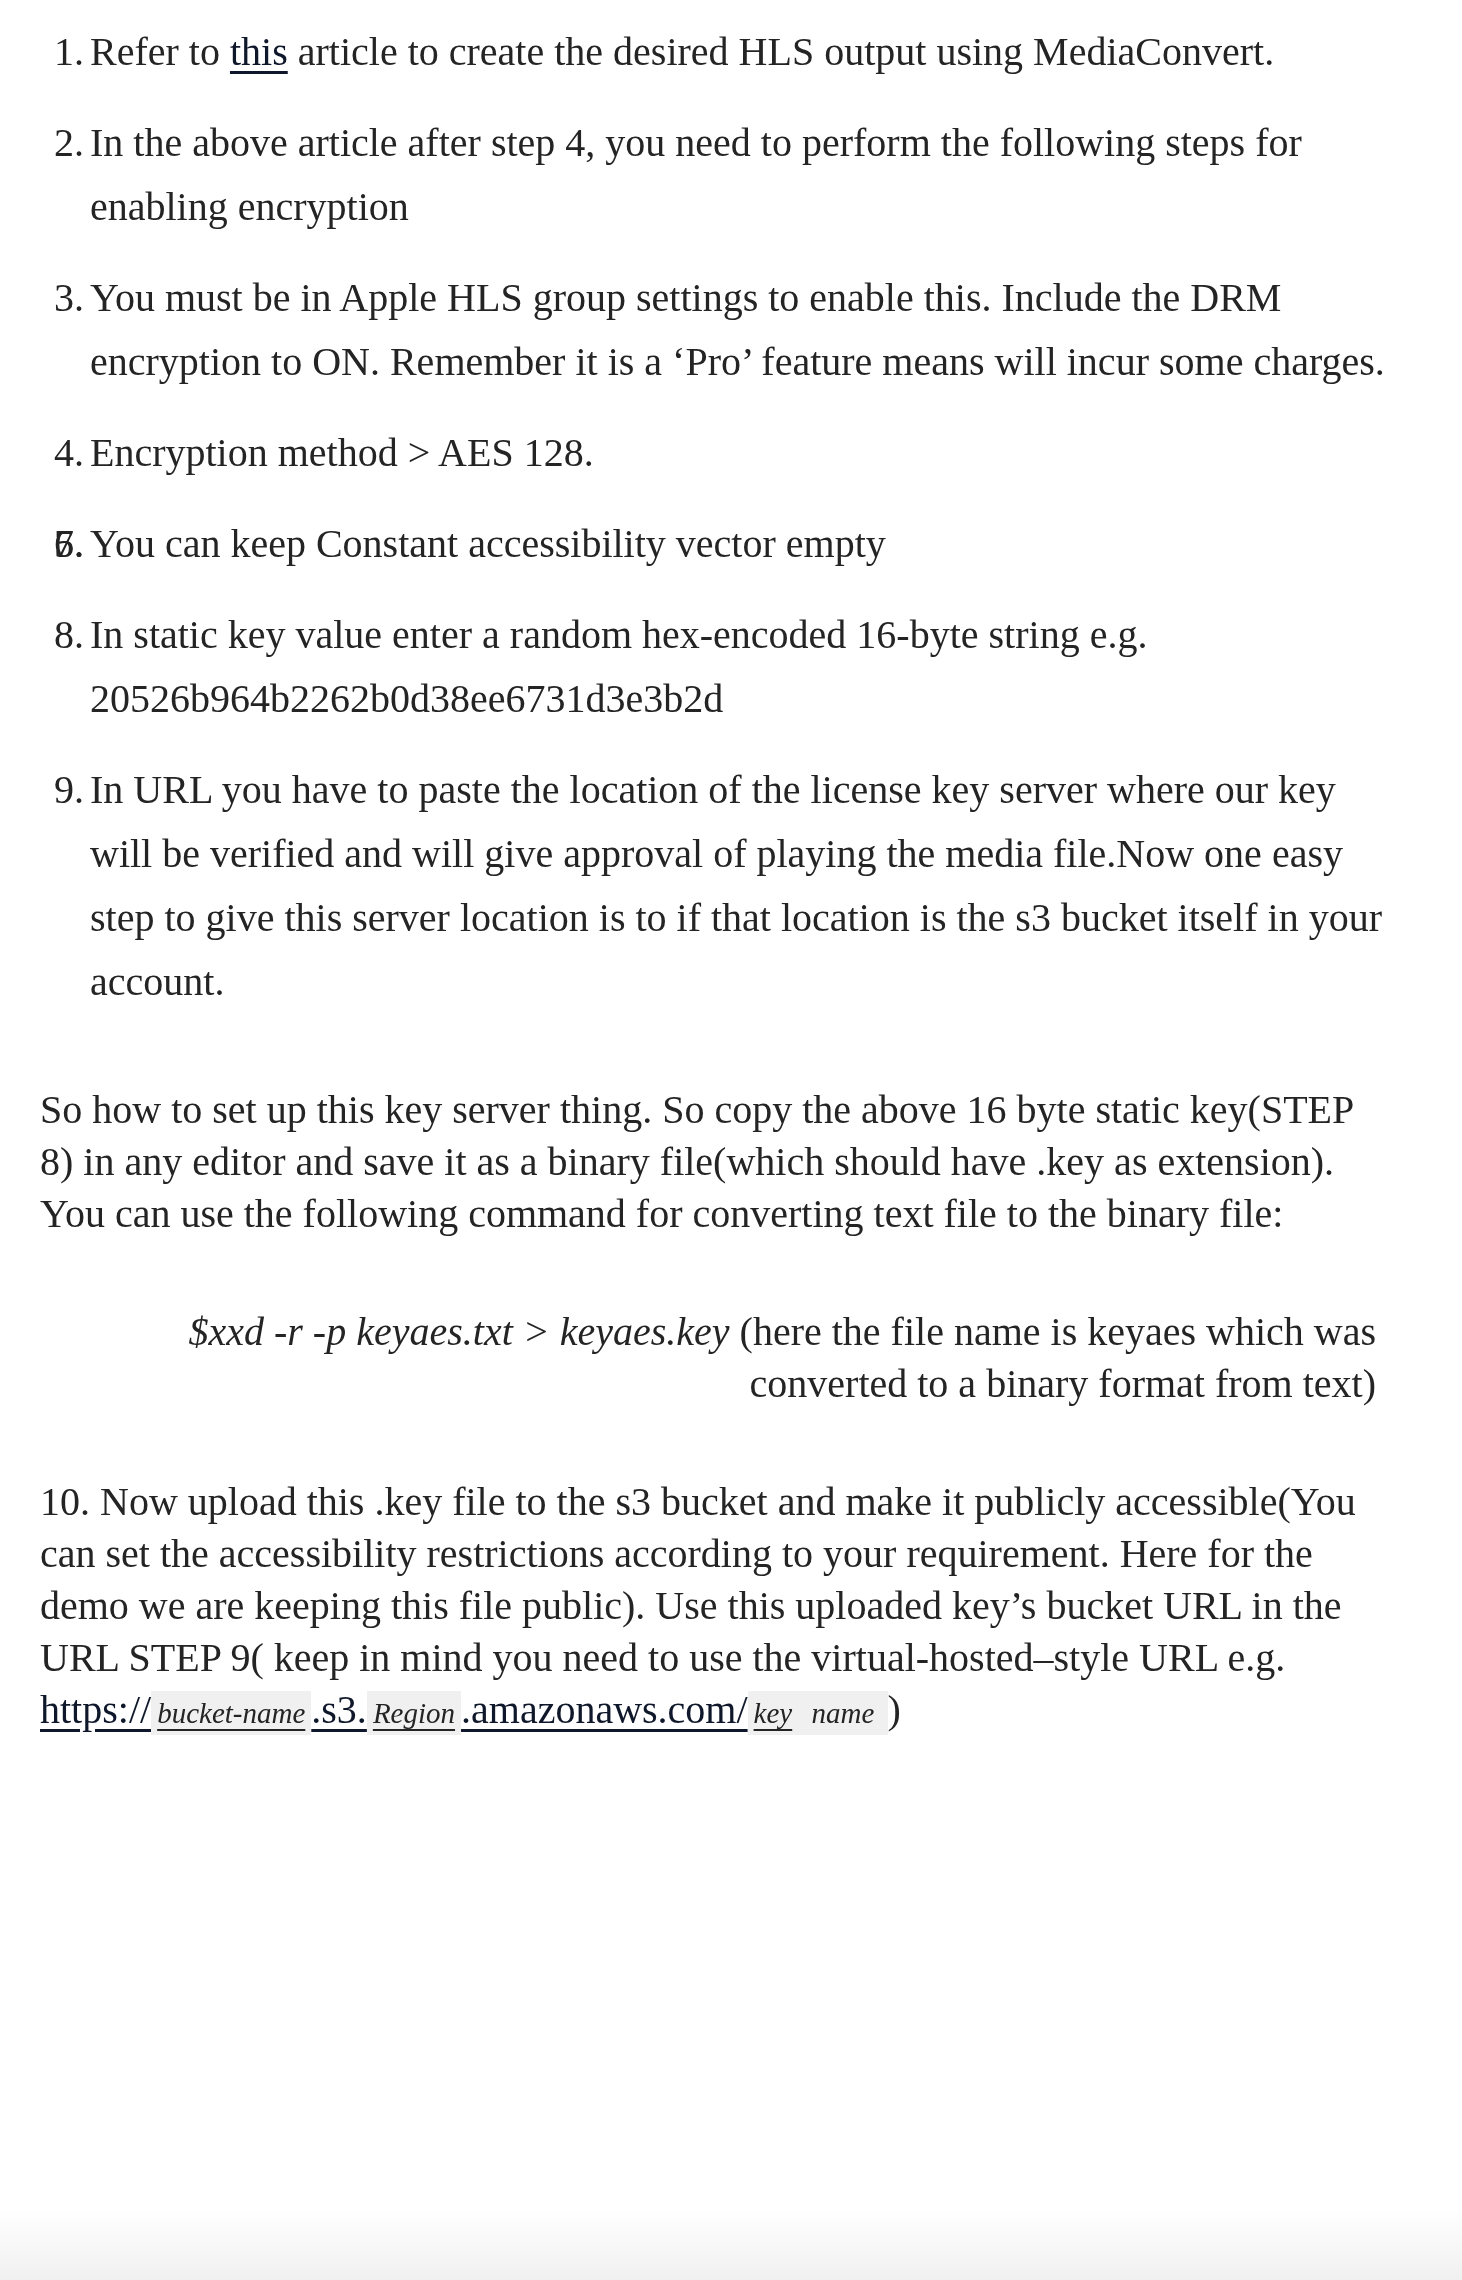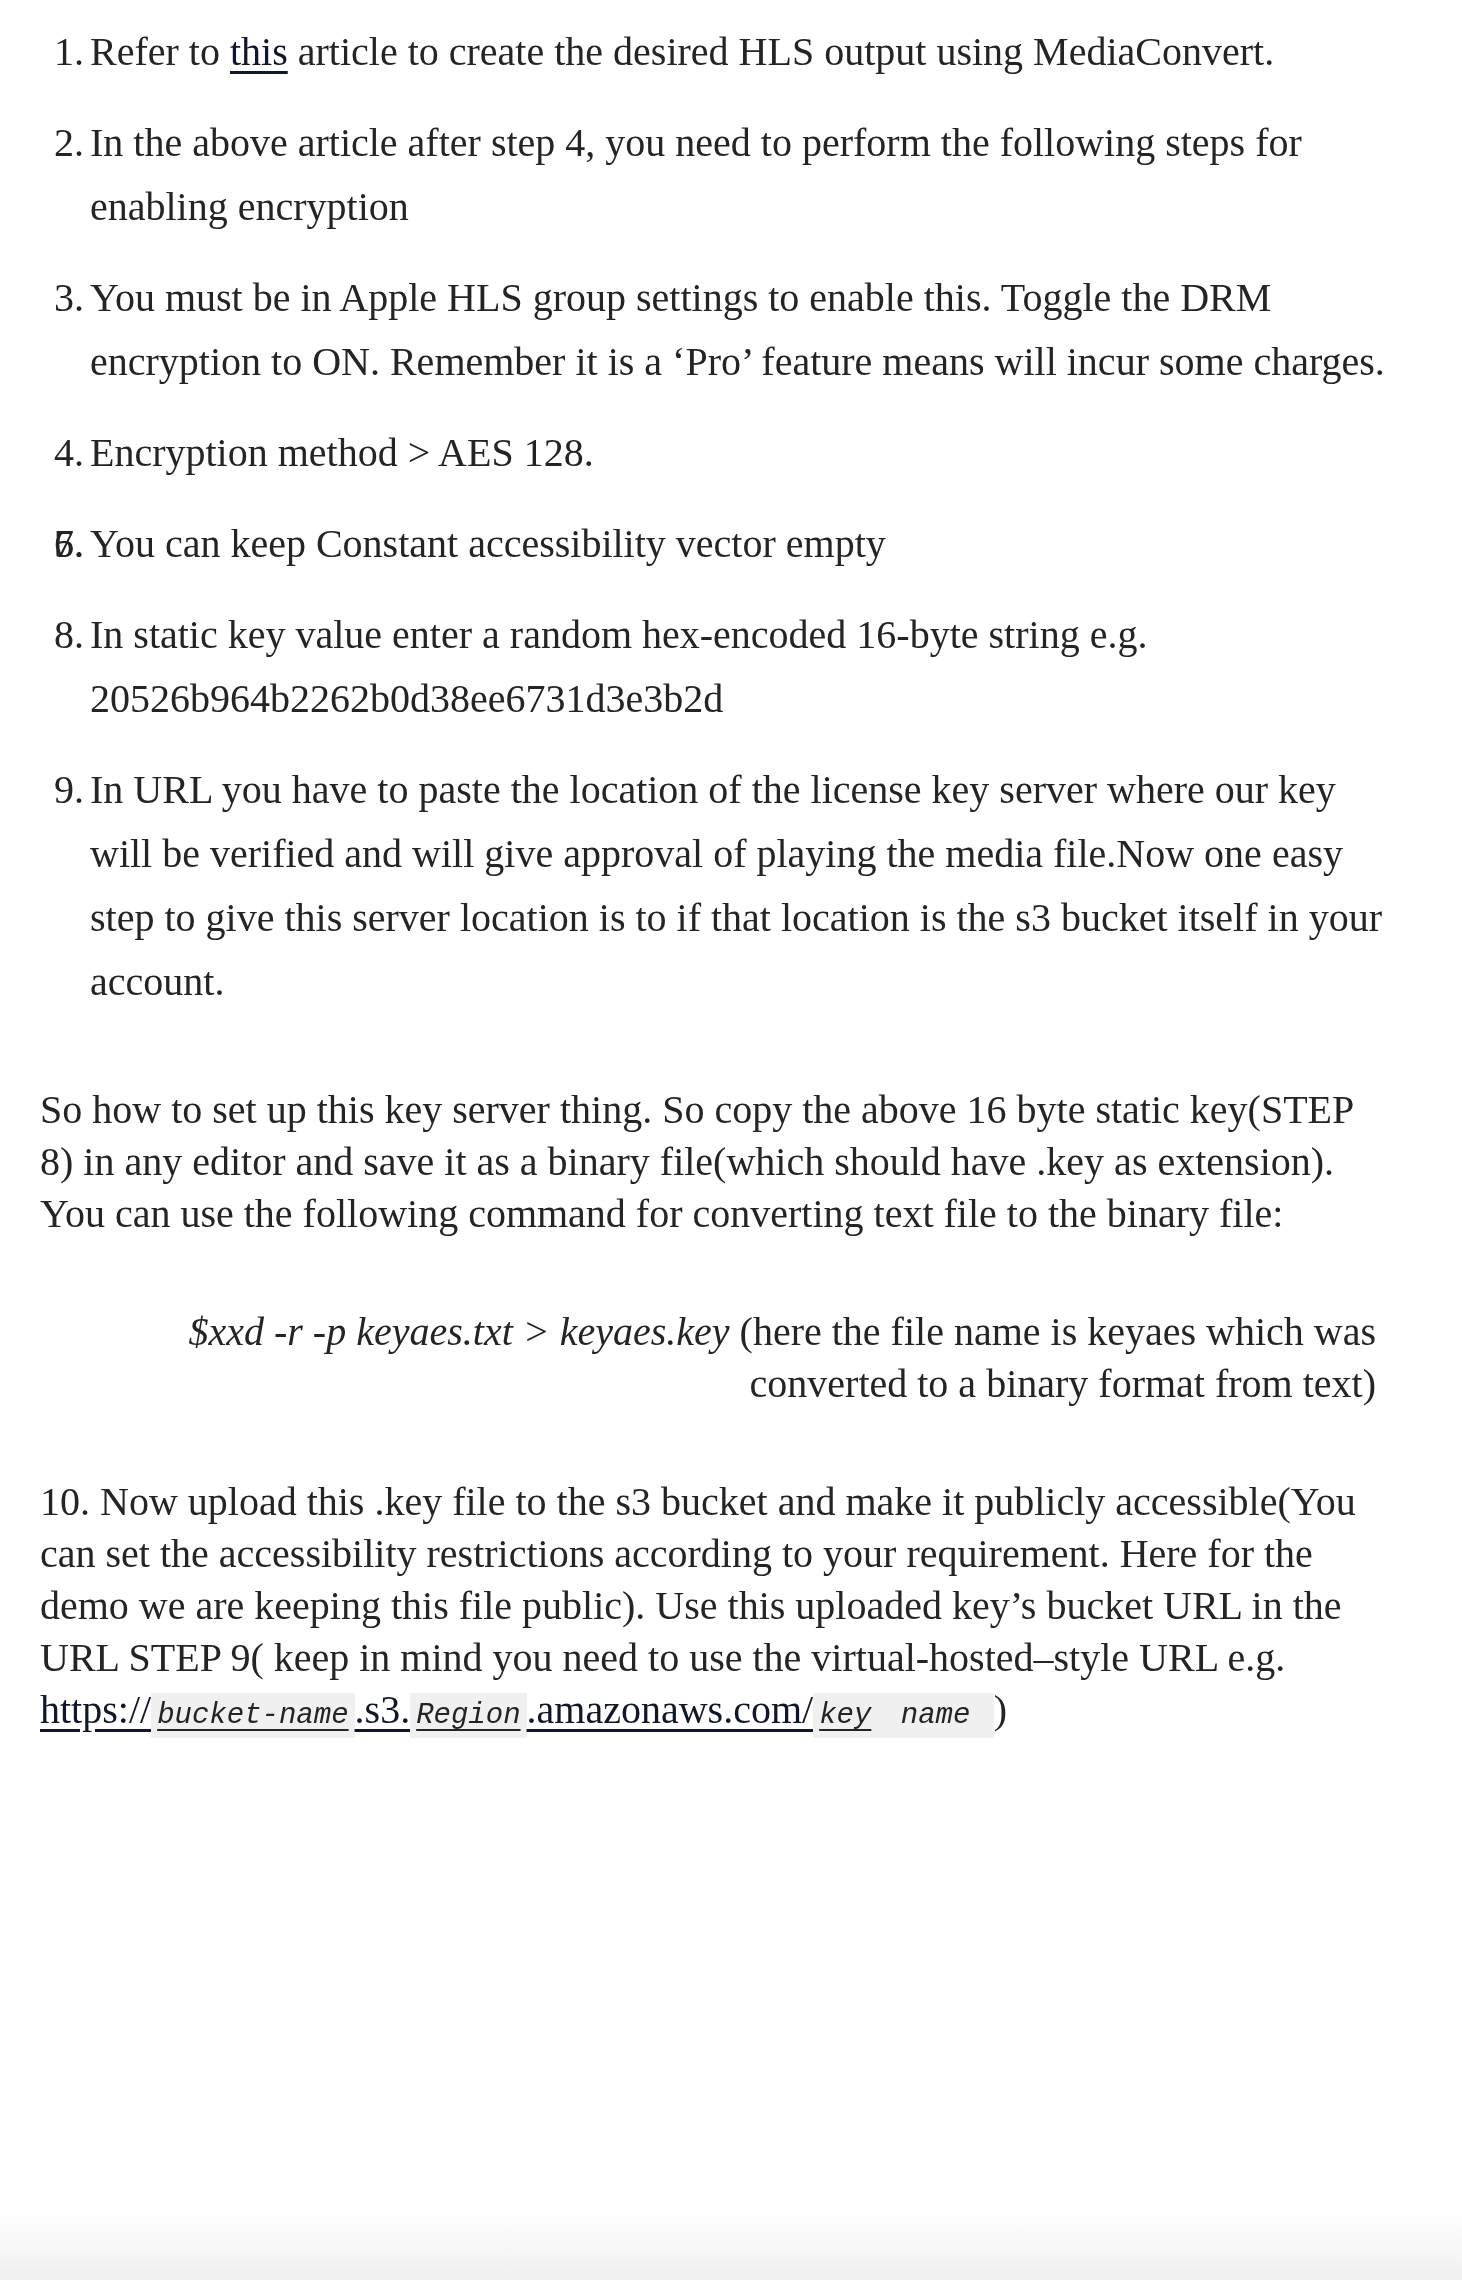--- a/index.html
+++ b/index.html
@@ -16,41 +16,41 @@
     margin-bottom:27px;
   }
   ol.steps li .num {
     position:absolute; left:-62px; width:56px; text-align:right;
   }
   ol.steps li:first-child { margin-top:20px; }
   .link { color:#0f172a; text-decoration:underline; text-underline-offset:6px; text-decoration-thickness:3px; }
   p.para { font-size:40px; line-height:52px; margin:12px; }
   .em { font-style:italic; }
   code.inl {
-    font-family:Liberation Mono, monospace;
+    font-family:Liberation Serif, serif;
     font-style:italic; font-size:29px; background:#f0f0f0;
     padding:6px 6px; text-decoration:underline; text-underline-offset:6px;
   }
   code.inl.nou { text-decoration:none; }
   .fade {
     position:absolute; left:0; right:0; bottom:0; height:70px;
     background:linear-gradient(#ffffff, #f0f0f0);
   }
 </style>
 </head>
 <body>
 
 <div class="article">
   <ol class="steps">
     <li>
       <span class="num">1.</span>
       <span>Refer to </span><a class="link">this</a><span> article to create the desired HLS output using MediaConvert.</span>
     </li>
     <li><span class="num">2.</span><span>In the above article after step 4, you need to perform the following steps for enabling encryption</span></li>
-    <li><span class="num">3.</span><span>You must be in Apple HLS group settings to enable this. Toggle the DRM encryption to ON. Remember it is a ‘Pro’ feature means will incur some charges.</span></li>
+    <li><span class="num">3.</span><span>You must be in Apple HLS group settings to enable this. Include the DRM encryption to ON. Remember it is a ‘Pro’ feature means will incur some charges.</span></li>
     <li><span class="num">4.</span><span>Encryption method &gt; AES 128.</span></li>
     <li><span class="num">5.</span></li>
     <li><span class="num">6.</span></li>
     <li><span class="num">7.</span><span>You can keep Constant accessibility vector empty</span></li>
     <li><span class="num">8.</span><span>In static key value enter a random hex-encoded 16-byte string e.g. 20526b964b2262b0d38ee6731d3e3b2d</span></li>
     <li><span class="num">9.</span><span>In URL you have to paste the location of the license key server where our key will be verified and will give approval of playing the media file.Now one easy step to give this server location is to if that location is the s3 bucket itself in your account.</span></li>
   </ol>
 
   <p class="para" style="margin-top:70px;">So how to set up this key server thing. So copy the above 16 byte static key(STEP 8) in any editor and save it as a binary file(which should have .key as extension). You can use the following command for converting text file to the binary file:</p>
 

